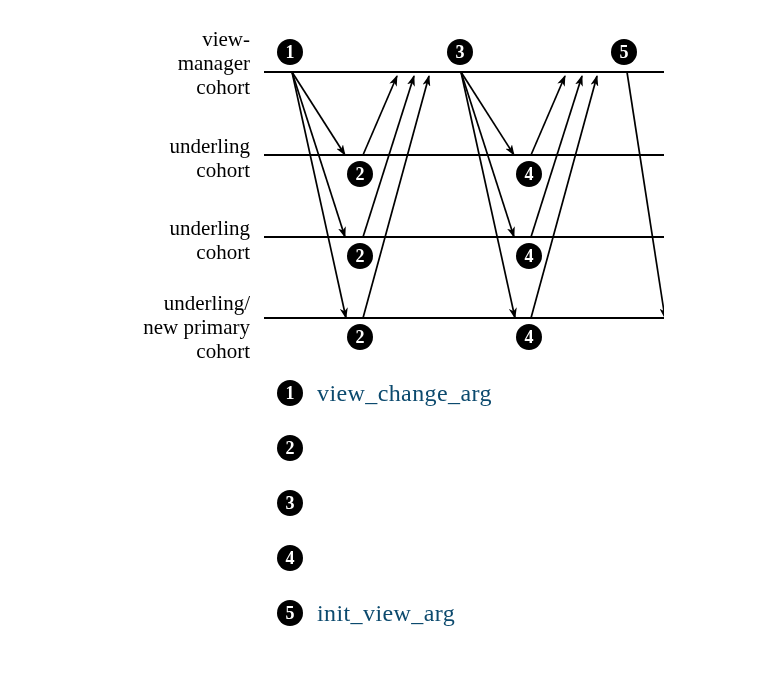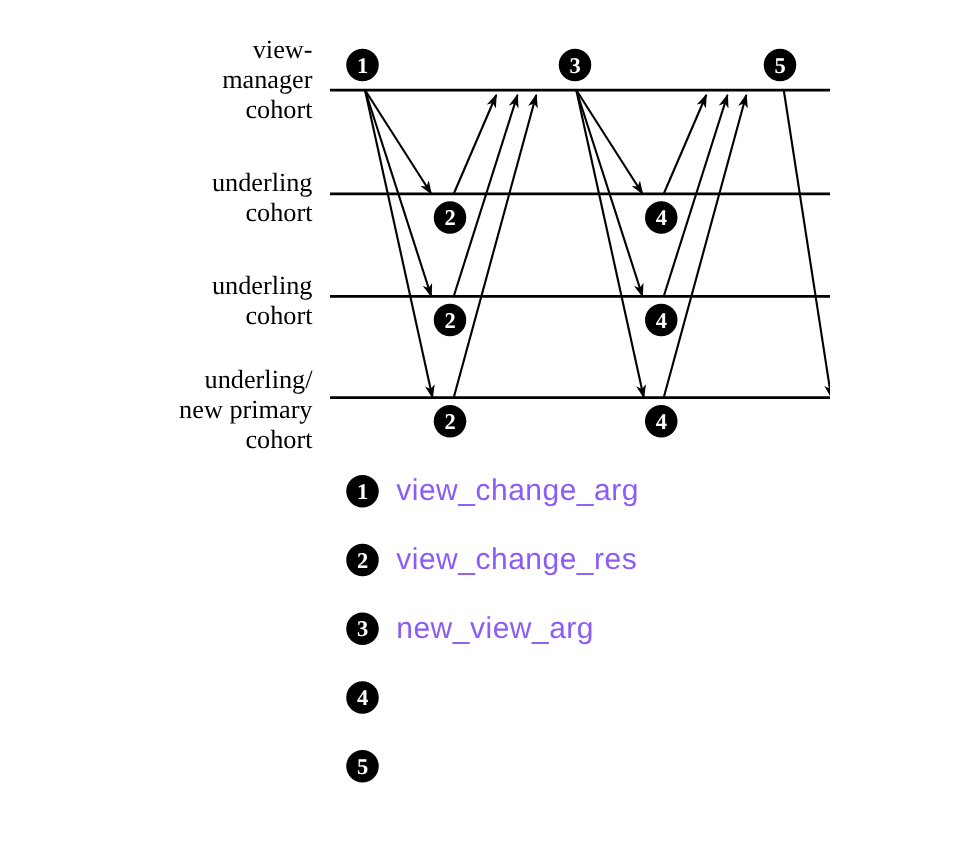--- a/index.html
+++ b/index.html
@@ -81,25 +81,25 @@
     font-size: 18px;
     font-weight: bold;
     line-height: 26px;
     text-align: center;
     user-select: none;
   }
   .legend-text {
     position: absolute;
     left: 40px;
     top: 0px;
-    font-family: Liberation Sans, sans-serif;
+    font-family: Liberation Serif, serif;
     font-size: 24px;
     line-height: 30px;
     letter-spacing: 0.4px;
-    color: #8b5cf6;
+    color: #0c4a6e;
     white-space: pre;
   }
 </style>
 </head>
 <body>
 
 <div id="page">
 
   <div class="row-label" style="top:27px;">view-
 manager
@@ -156,27 +156,26 @@
       <div class="badge" style="left: 516px; top: 324px;">4</div>
     </div>
 
   <div id="legend">
       <div class="legend-row">
         <div class="legend-badge">1</div>
         <div class="legend-text">view_change_arg</div>
       </div>
       <div class="legend-row">
         <div class="legend-badge">2</div>
-        <div class="legend-text">view_change_res</div>
       </div>
       <div class="legend-row">
         <div class="legend-badge">3</div>
-        <div class="legend-text">new_view_arg</div>
       </div>
       <div class="legend-row">
         <div class="legend-badge">4</div>
       </div>
       <div class="legend-row">
         <div class="legend-badge">5</div>
+        <div class="legend-text">init_view_arg</div>
       </div>
     </div>
 
 </div>
 
 </body></html>

